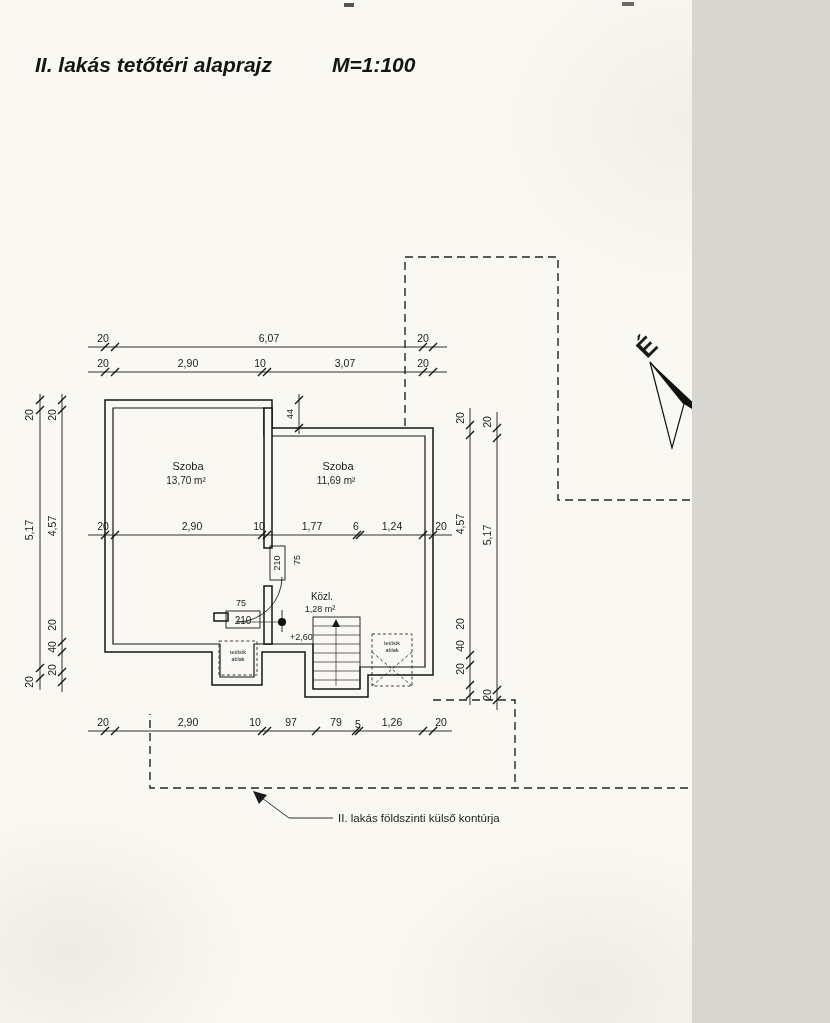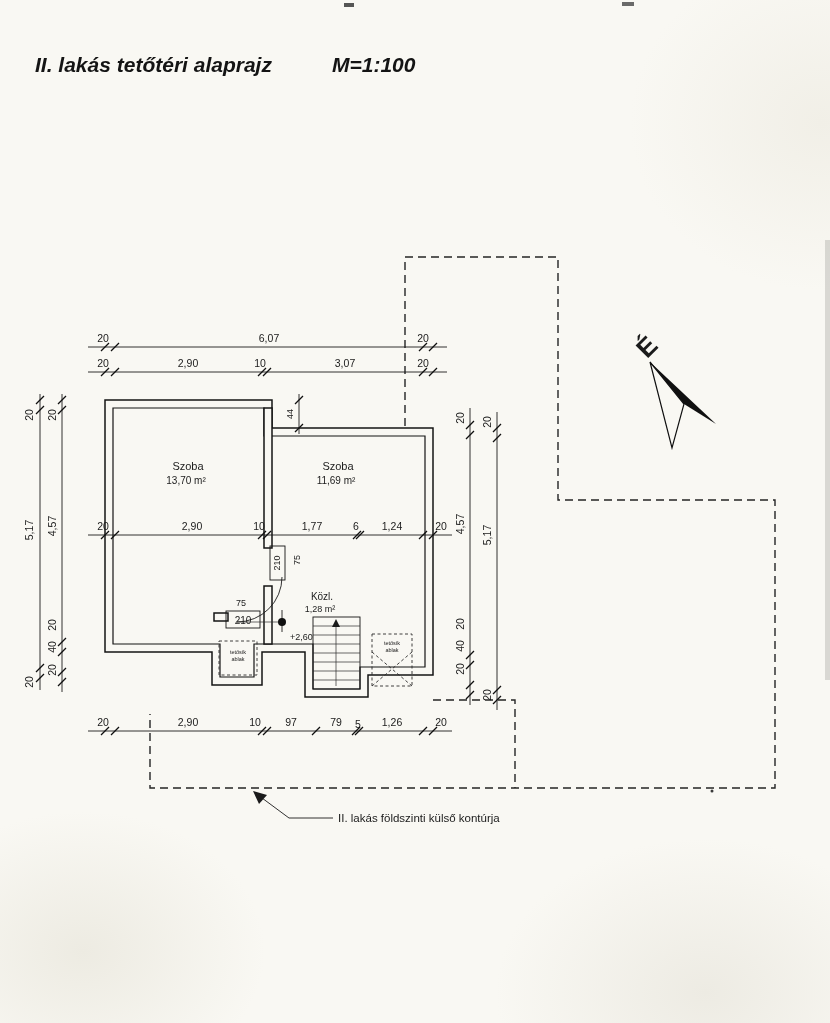--- a/index.html
+++ b/index.html
@@ -1,17 +1,17 @@
 <!DOCTYPE html>
 <html><head>
 <meta charset="utf-8">
 <style>
   html,body{margin:0;padding:0;background:#d8d6d0;}
   .page{
-    position:relative;width:830px;height:1023px;overflow:hidden;
+    position:relative;width:692px;height:1023px;overflow:hidden;
     background:
       radial-gradient(260px 200px at 10% 93%, #edebe2 0%, rgba(237,235,226,0) 70%),
       radial-gradient(300px 220px at 85% 97%, #edebe3 0%, rgba(237,235,227,0) 70%),
       radial-gradient(320px 280px at 99% 12%, #f1efe7 0%, rgba(241,239,231,0) 60%),
       #f9f8f3;
     font-family:"Liberation Sans", sans-serif;
   }
   svg{position:absolute;left:0;top:0;}
   text{font-family:"Liberation Sans", sans-serif;fill:#1b1b1b;}
   .t-title{font-size:21px;font-weight:bold;font-style:italic;fill:#141414;}

